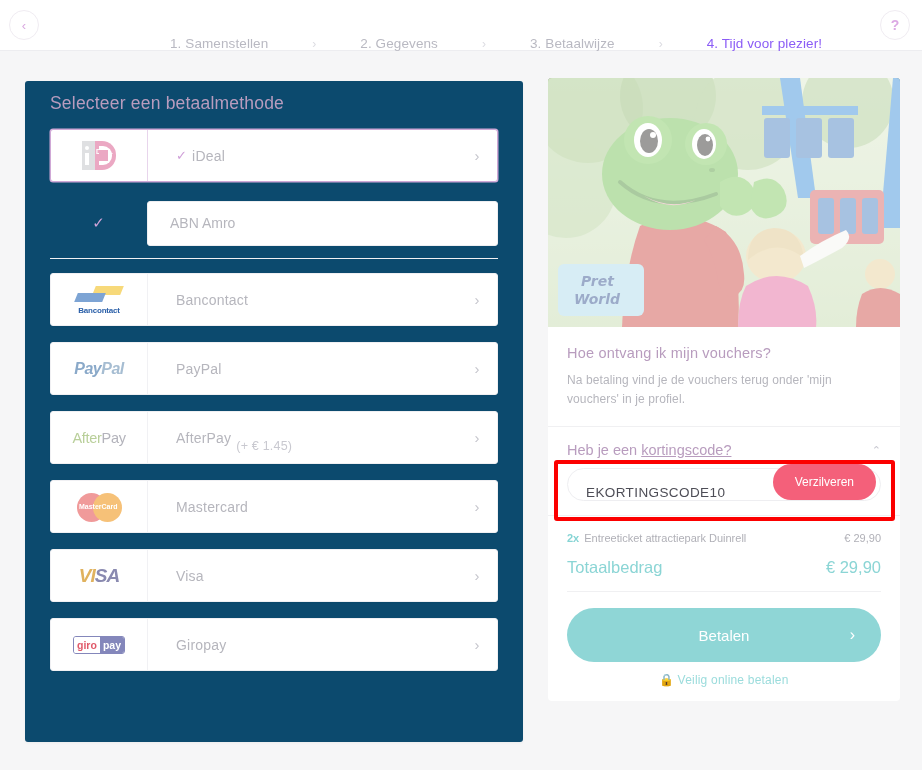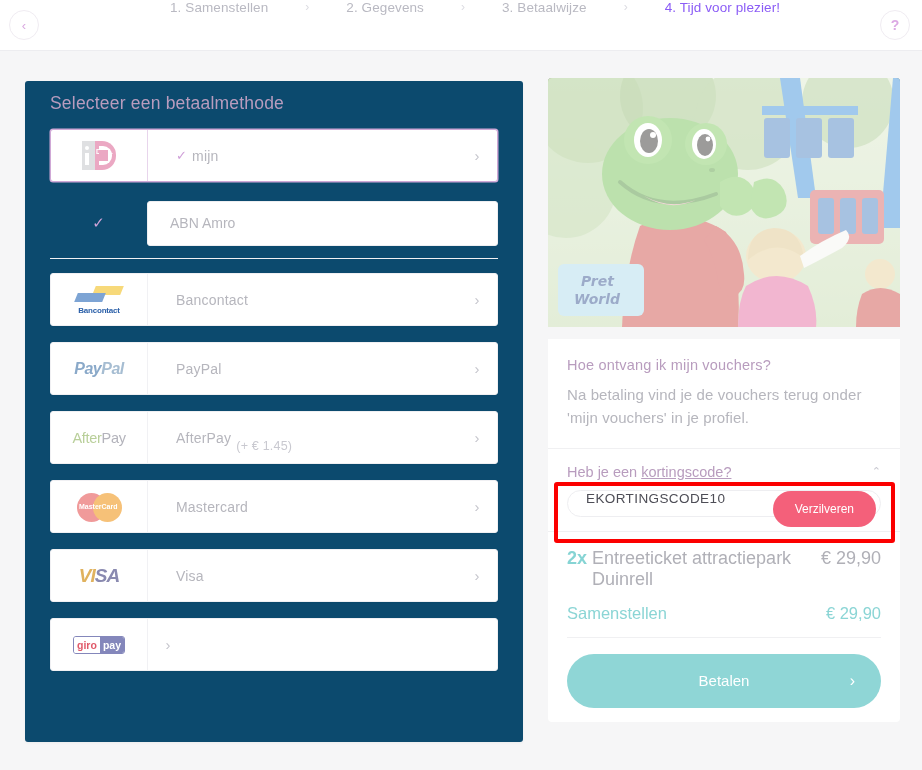--- a/index.html
+++ b/index.html
@@ -25,21 +25,21 @@
     background: #fff;
     display: flex; align-items: center; justify-content: center;
     color: #d9a8e0; font-size: 13px;
     flex: 0 0 auto;
   }
   .back-btn { margin-left: 9px; }
   .help-btn { position: absolute; right: 12px; top: 10px; font-size: 14px; color: #dca9e4; font-weight: 600;}
 
   .steps {
     position: absolute; left: 170px; top: 0; height: 51px;
-    display: flex; align-items: flex-start; gap: 4px;
+    display: flex; align-items: flex-end; gap: 11px;
     font-size: 13.5px;
   }
   .step { color: #b9b9c2; letter-spacing: 0.1px; white-space: nowrap; }
   .step.inactive { color: #8b5cf6; }
   .step-sep {
     color: #dcdce2; font-size: 12px;
     padding: 0 33px;
     display: inline-block;
   }
 
@@ -184,47 +184,46 @@
   }
   .hero svg { display:block; width:352px; height:249px; }
   .hero-veil {
     position:absolute; inset:0; background: rgba(255,255,255,0.58);
   }
 
   .panel {
     background: #fff; width: 352px;
     padding: 18px 19px;
     border-bottom: 1px solid #f0f0f2;
-    margin-top: 12px;
   }
   .panel-h {
     font-size: 14.5px; color: #b89cbe; margin-bottom: 10px; letter-spacing: 0.2px;
   }
   .panel-p {
-    font-size: 15px; color: #b6b6bd; line-height: 1.55; letter-spacing: 0.1px;
+    font-size: 12px; color: #b6b6bd; line-height: 1.55; letter-spacing: 0.1px;
   }
 
   .kort-panel {
     background: #fff; width: 352px;
     padding: 15px 19px 14px 19px;
     position: relative;
     border-bottom: 1px solid #f0f0f2;
   }
   .kort-head {
     display: flex; align-items: center; justify-content: space-between;
     font-size: 14.5px; color: #b89cbe; margin-bottom: 10px;
   }
   .kort-head u { text-decoration: underline; }
   .kort-chev { color: #c8c8d0; font-size: 11px; }
 
   .code-wrap {
     position: relative;
-    height: 27px;
+    height: 33px;
     border: 1px solid #eeeef1; border-radius: 22px;
-    display: flex; align-items: flex-start;
+    display: flex; align-items: flex-end;
     background:#fff;
   }
   .code-input {
     flex: 1; border: none; outline: none; background: transparent;
     font-family: "Liberation Sans", sans-serif;
     font-size: 13.5px; color: #4d4d56; letter-spacing: 0.4px;
     padding-left: 18px;
   }
   .redeem-btn {
     border: none; border-radius: 22px;
@@ -245,21 +244,21 @@
     pointer-events: none;
   }
 
   .summary {
     background: #fff; width: 352px;
     padding: 16px 19px 14px 19px;
     border-radius: 0 0 4px 4px;
   }
   .sum-line {
     display: flex; align-items: baseline; justify-content: space-between;
-    font-size: 18px; color: #b0b0b7; margin-bottom: 14px;
+    font-size: 11px; color: #b0b0b7; margin-bottom: 14px;
   }
   .sum-line .qty { color: #86d4d4; font-weight: bold; margin-right: 5px; }
   .sum-line .nm { color: #b0b0b7; flex: 1; }
   .sum-total {
     display: flex; align-items: baseline; justify-content: space-between;
     font-size: 16.5px; color: #8bd5d5; margin-bottom: 14px;
   }
   .sum-rule { height:1px; background:#f0f0f2; margin-bottom: 16px; }
 
   .pay-btn {
@@ -314,21 +313,21 @@
         <div class="m-logo">
           <div class="logo-ideal">
             <div class="ib"></div>
               <div class="ip"></div>
               <div class="ipin"></div>
               <div class="ipin2"></div>
           </div>
         </div>
         <div class="m-label">
           <span class="chk">✓</span>
-          <span>mijn</span>
+          <span>iDeal</span>
         </div>
         <div class="m-arrow">›</div>
       </div>
 
       <div class="bank-row">
         <div class="bank-check">✓</div>
         <div class="bank-select">
           <span>ABN Amro</span>
         </div>
       </div>
@@ -401,20 +400,23 @@
         </div>
         <div class="m-arrow">›</div>
       </div>
 
       <div class="method-row">
         <div class="m-logo">
           <div class="logo-giro">
             <span class="g1">giro</span>
               <span class="g2">pay</span>
           </div>
+        </div>
+        <div class="m-label">
+          <span>Giropay</span>
         </div>
         <div class="m-arrow">›</div>
       </div>
 
     </div>
   </div>
 
   <div class="right-col">
 
     <div class="hero">
@@ -502,26 +504,29 @@
       <div class="annot-box"></div>
     </div>
 
     <div class="summary">
       <div class="sum-line">
         <span class="qty">2x</span>
         <span class="nm">Entreeticket attractiepark Duinrell</span>
         <span>€ 29,90</span>
       </div>
       <div class="sum-total">
-        <span>Samenstellen</span>
+        <span>Totaalbedrag</span>
         <span>€ 29,90</span>
       </div>
       <div class="sum-rule"></div>
 
       <button class="pay-btn">
         <span>Betalen</span>
         <span class="pb-arrow">›</span>
       </button>
 
+      <div class="secure">
+        <span class="lock">🔒</span><span>Veilig online betalen</span>
+      </div>
     </div>
 
   </div>
 </div>
 
 </body></html>

